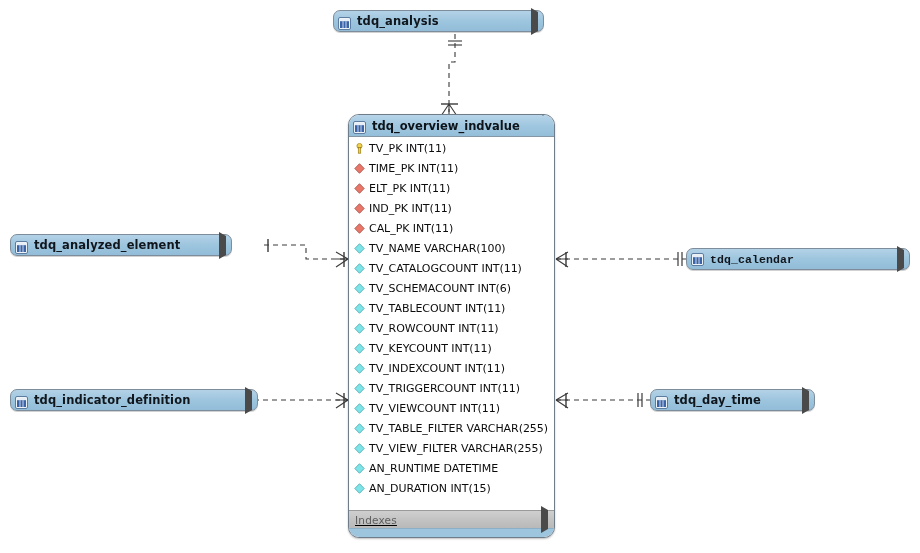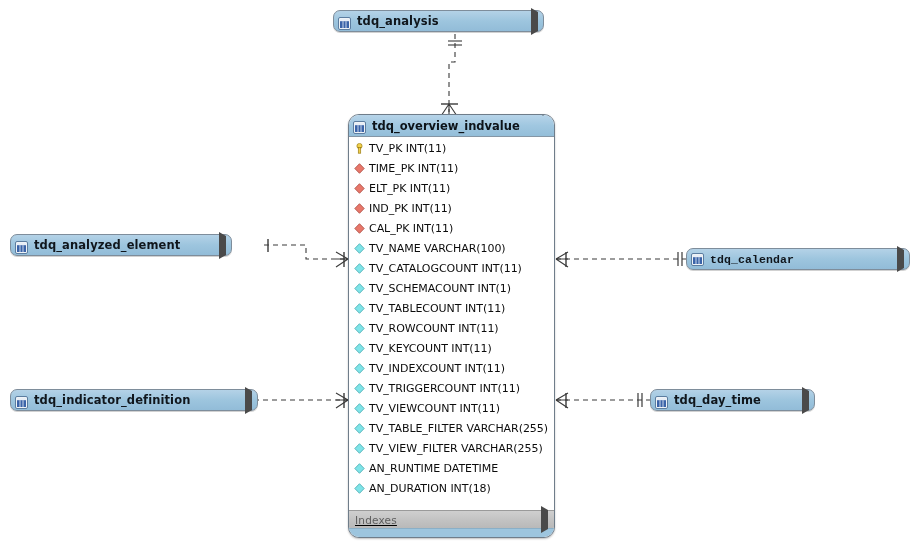--- a/index.html
+++ b/index.html
@@ -336,21 +336,21 @@
             </svg>
           </span>
           <span class="col-text">TV_CATALOGCOUNT INT(11)</span>
         </div>
         <div class="col-row">
           <span style="display: inline-flex; align-items: center;">
             <svg width="11" height="11" viewBox="0 0 11 11">
               <path d="M5.5,0.7 L10.2,5.5 L5.5,10.3 L0.8,5.5 Z" fill="#7fe4e8" stroke="#3fa7ad" stroke-width="0.8"></path>
             </svg>
           </span>
-          <span class="col-text">TV_SCHEMACOUNT INT(1)</span>
+          <span class="col-text">TV_SCHEMACOUNT INT(6)</span>
         </div>
         <div class="col-row">
           <span style="display: inline-flex; align-items: center;">
             <svg width="11" height="11" viewBox="0 0 11 11">
               <path d="M5.5,0.7 L10.2,5.5 L5.5,10.3 L0.8,5.5 Z" fill="#7fe4e8" stroke="#3fa7ad" stroke-width="0.8"></path>
             </svg>
           </span>
           <span class="col-text">TV_TABLECOUNT INT(11)</span>
         </div>
         <div class="col-row">
@@ -416,21 +416,21 @@
             </svg>
           </span>
           <span class="col-text">AN_RUNTIME DATETIME</span>
         </div>
         <div class="col-row">
           <span style="display: inline-flex; align-items: center;">
             <svg width="11" height="11" viewBox="0 0 11 11">
               <path d="M5.5,0.7 L10.2,5.5 L5.5,10.3 L0.8,5.5 Z" fill="#7fe4e8" stroke="#3fa7ad" stroke-width="0.8"></path>
             </svg>
           </span>
-          <span class="col-text">AN_DURATION INT(18)</span>
+          <span class="col-text">AN_DURATION INT(15)</span>
         </div>
       </div>
 
     <div class="tbl-footer">
       <span class="footer-label">Indexes</span>
       <span><span class="tri-right"></span></span>
     </div>
     <div class="tbl-bottomstrip"></div>
   </div>
 

